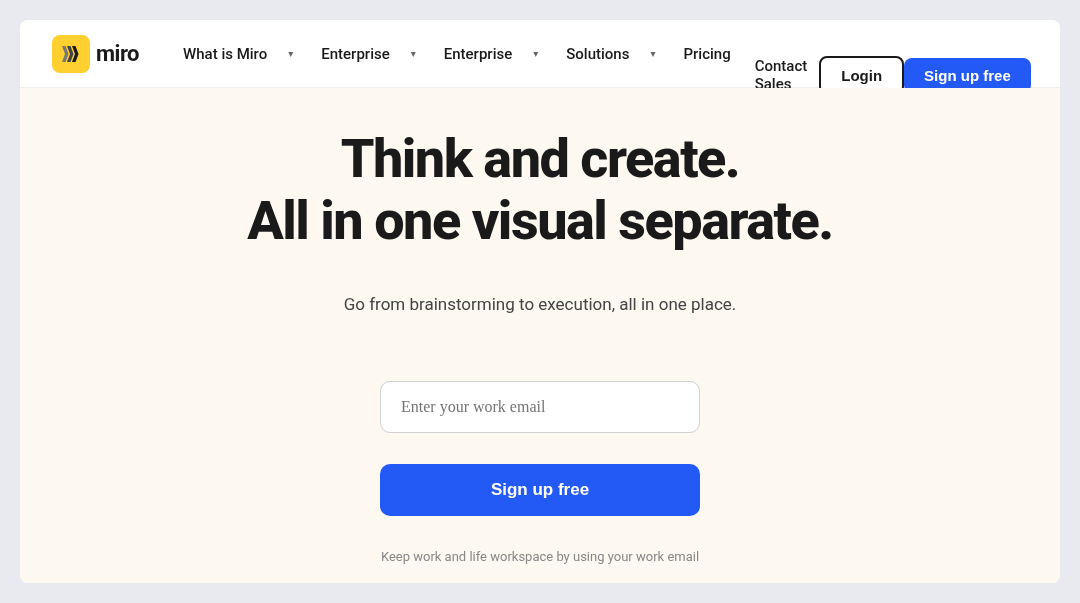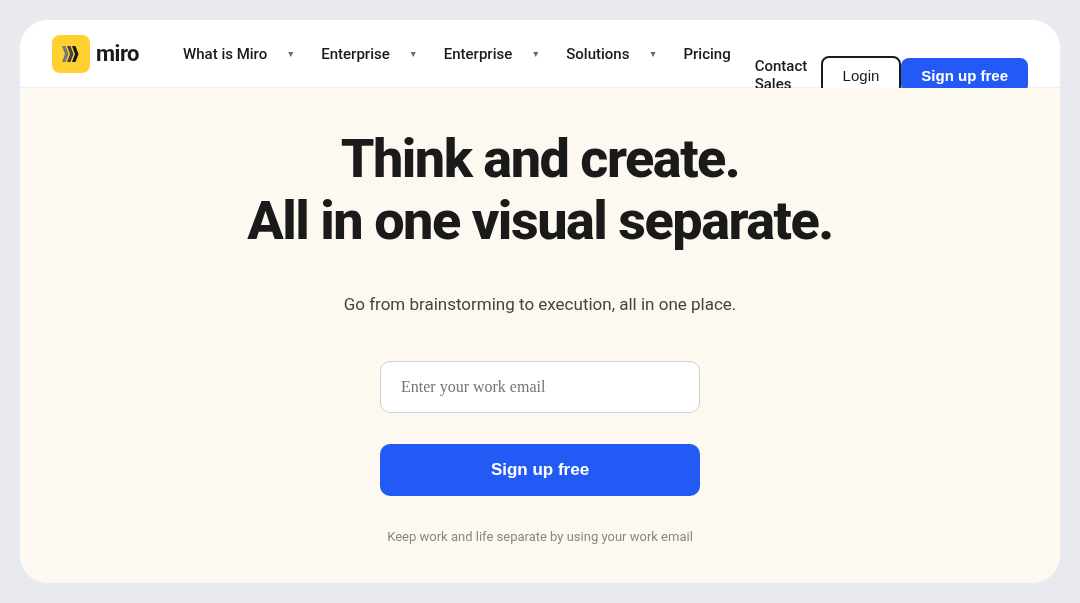--- a/index.html
+++ b/index.html
@@ -16,21 +16,21 @@
       align-items: center;
       justify-content: center;
       font-family: -apple-system, BlinkMacSystemFont, 'Segoe UI', Roboto, sans-serif;
       overflow: hidden;
     }
 
     .page-wrapper {
       width: 1040px;
       height: 563px;
       background: #ffffff;
-      border-radius: 28px;
+      border-radius: 8px;
       overflow: hidden;
       display: flex;
       flex-direction: column;
     }
 
     
     .navbar {
       background: #ffffff;
       height: 68px;
       display: flex;
@@ -107,21 +107,21 @@
       font-size: 15px;
       font-weight: 500;
       color: #1a1a1a;
       cursor: pointer;
       padding: 8px 12px;
     }
 
     .btn-login {
       padding: 9px 20px;
       font-size: 15px;
-      font-weight: 400;
+      font-weight: 700;
       color: #1a1a1a;
       background: #ffffff;
       border: 2px solid #1a1a1a;
       border-radius: 8px;
       cursor: pointer;
     }
 
     .btn-signup-nav {
       padding: 9px 20px;
       font-size: 15px;
@@ -153,21 +153,21 @@
       color: #1a1a1a;
       line-height: 1.15;
       letter-spacing: -1.5px;
       margin-bottom: 20px;
     }
 
     .hero-subtitle {
       font-size: 17px;
       color: #444;
       line-height: 1.6;
-      margin-bottom: 24px;
+      margin-bottom: 44px;
       max-width: 420px;
     }
 
     .email-input {
       width: 320px;
       padding: 16px 20px;
       font-size: 16px;
       color: #888;
       background: #ffffff;
       border: 1.5px solid #d0d0d0;
@@ -246,16 +246,16 @@
   <section class="hero">
     <h1 class="hero-title">
       <span>Think and create.</span><br>
       <span>All in one visual separate.</span>
     </h1>
     <p class="hero-subtitle">
       <span>Go from brainstorming to execution, all in one place.</span><br>
     </p>
     <input class="email-input" type="email" placeholder="Enter your work email" style="">
     <button class="btn-signup-hero">Sign up free</button>
-    <p class="hero-note">Keep work and life separate by using your work email</p>
+    <p class="hero-note">Keep work and life workspace by using your work email</p>
   </section>
 
 </div>
 
 </body></html>

